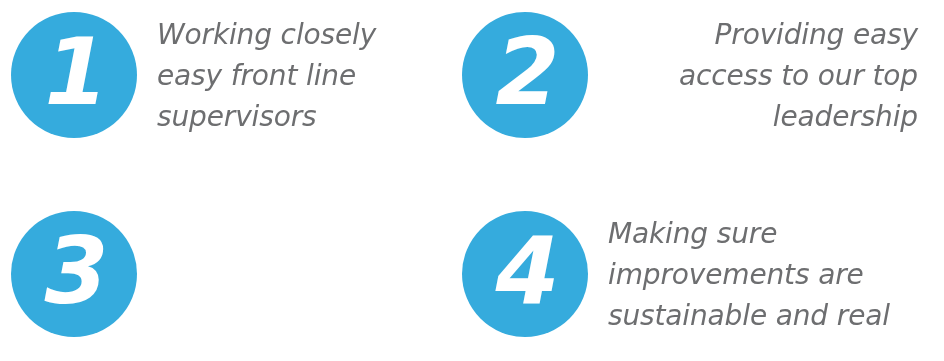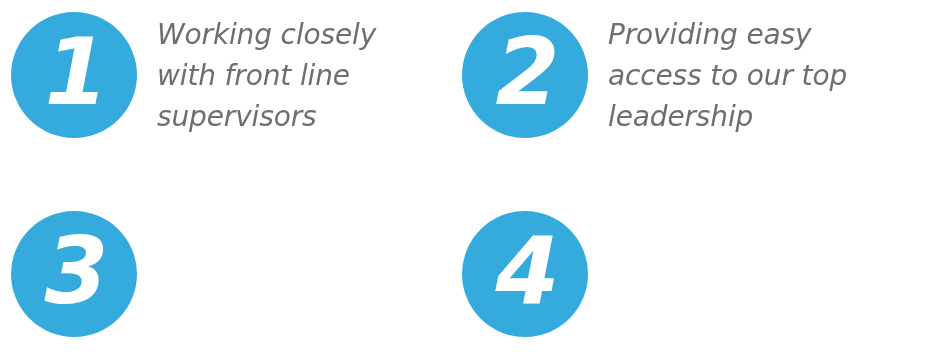--- a/index.html
+++ b/index.html
@@ -82,38 +82,41 @@
 </head>
 <body>
 
 <div id="infographic" style="background: rgb(255, 255, 255);">
 
   <div class="point-item col-1 row-1">
     <div class="badge-circle" style="background: rgb(53, 171, 221);">
       <span class="badge-number" style="color: rgb(255, 255, 255);">1</span>
     </div>
     <div class="point-text" style="color: rgb(109, 110, 112);">Working closely
-with front line
+easy front line
 supervisors</div>
   </div>
 
   <div class="point-item col-2 row-1">
     <div class="badge-circle" style="background: rgb(53, 171, 221);">
       <span class="badge-number" style="color: rgb(255, 255, 255);">2</span>
     </div>
-    <div class="point-text wide" style="color: rgb(109, 110, 112);">Providing easy
+    <div class="point-text wide" style="color: rgb(109, 110, 112); text-align: right;">Providing easy
 access to our top
 leadership</div>
   </div>
 
   <div class="point-item col-1 row-2">
     <div class="badge-circle" style="background: rgb(53, 171, 221);">
       <span class="badge-number" style="color: rgb(255, 255, 255);">3</span>
     </div>
   </div>
 
   <div class="point-item col-2 row-2">
     <div class="badge-circle" style="background: rgb(53, 171, 221);">
       <span class="badge-number" style="color: rgb(255, 255, 255);">4</span>
     </div>
+    <div class="point-text wide" style="color: rgb(109, 110, 112);">Making sure
+improvements are
+sustainable and real</div>
   </div>
 
 </div>
 
 </body></html>

